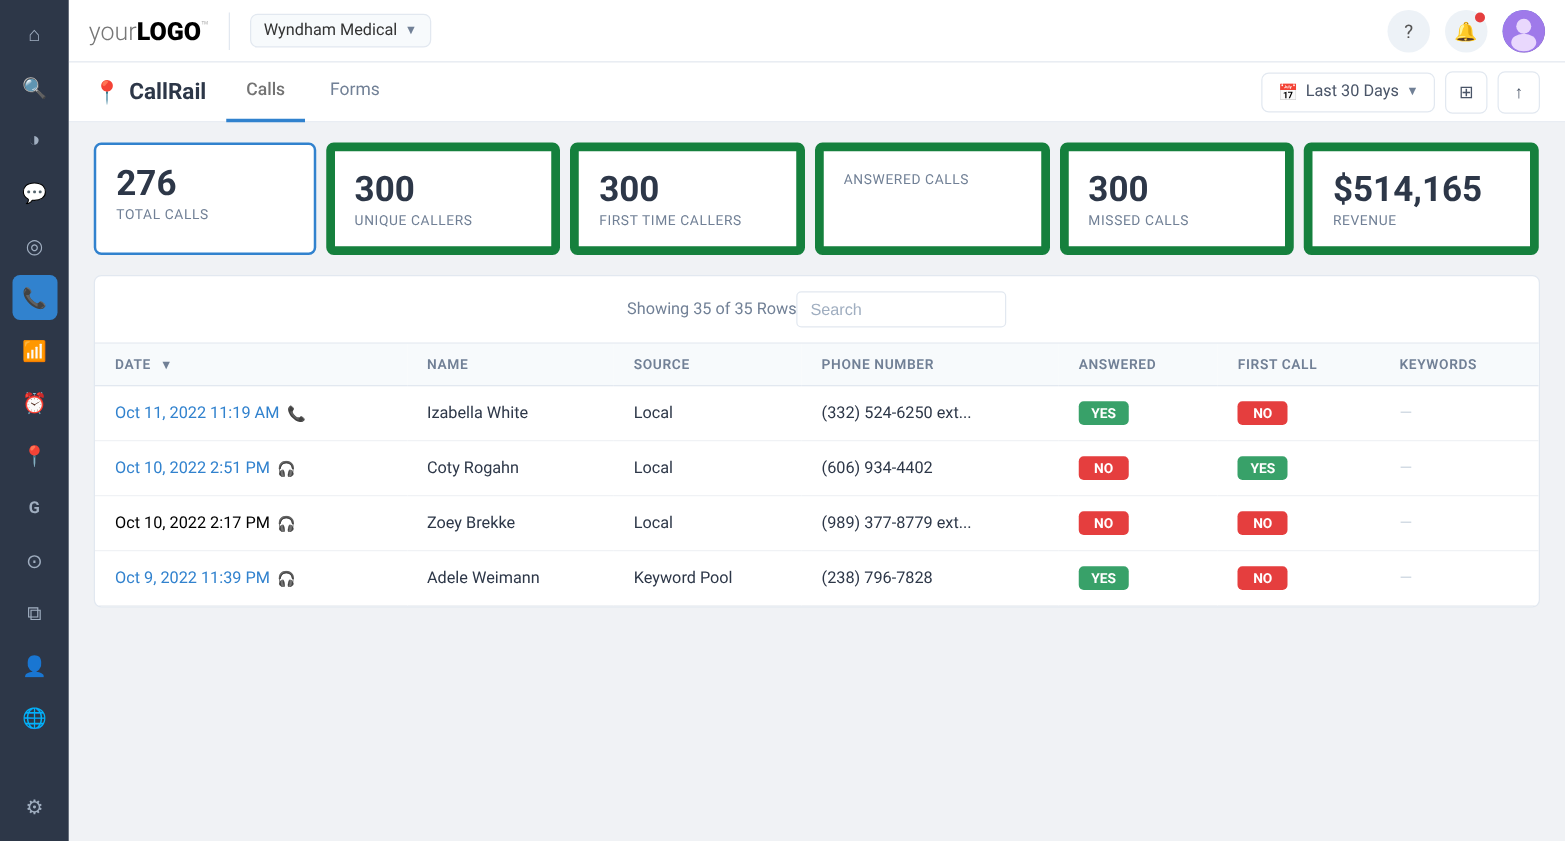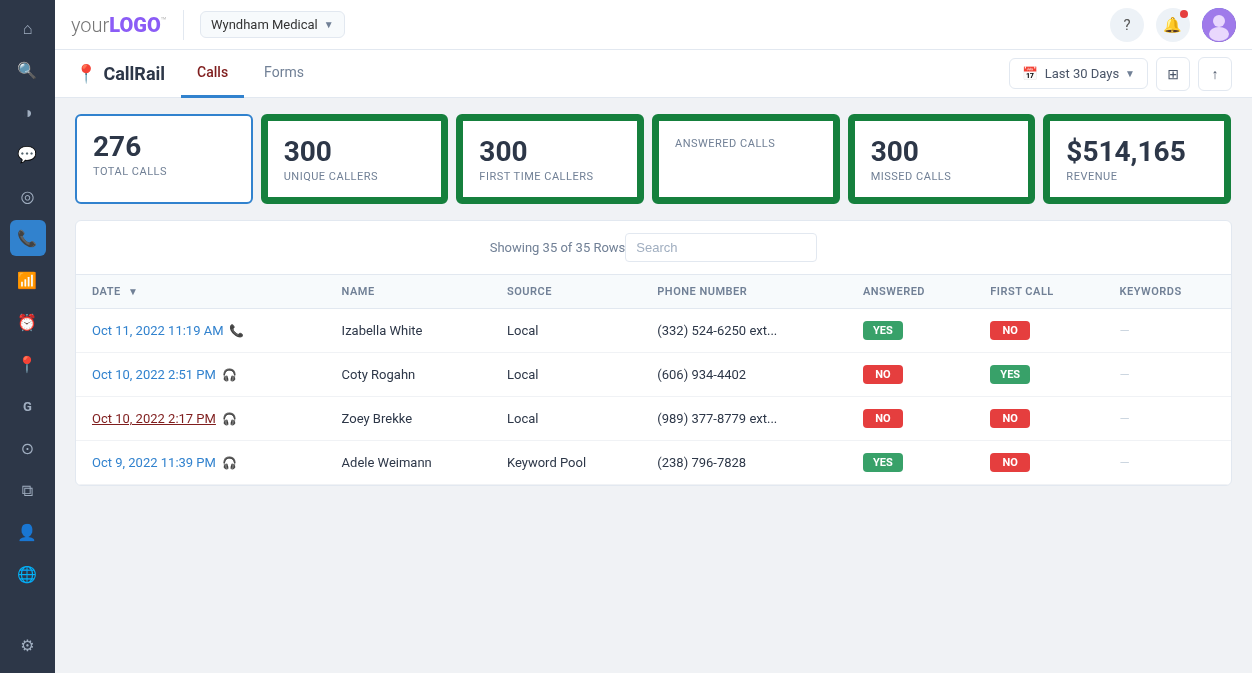--- a/index.html
+++ b/index.html
@@ -31,41 +31,41 @@
 
     
     .content { flex: 1; display: flex; flex-direction: column; overflow: hidden; background: #f0f2f5; }
 
     
     .sub-nav { background: #fff; border-bottom: 1px solid #e2e8f0; display: flex; align-items: center; padding: 0 20px; height: 48px; gap: 4px; }
     .sub-nav-brand { display: flex; align-items: center; gap: 6px; margin-right: 12px; }
     .sub-nav-brand .pin-icon { color: #3182ce; font-size: 18px; }
     .sub-nav-brand-text { font-size: 18px; font-weight: 700; color: #2d3748; }
     .nav-tab { padding: 0 16px; height: 48px; display: flex; align-items: center; cursor: pointer; border-bottom: 3px solid transparent; font-size: 14px; color: #718096; }
-    .nav-tab.active { color: #7f1d1d; border-bottom-color: #3182ce; font-weight: 500; }
+    .nav-tab.active { color: #737373; border-bottom-color: #3182ce; font-weight: 500; }
     .sub-nav-spacer { flex: 1; }
     .sub-nav-actions { display: flex; align-items: center; gap: 8px; }
     .date-btn { display: flex; align-items: center; gap: 6px; border: 1px solid #e2e8f0; border-radius: 6px; padding: 7px 12px; cursor: pointer; background: #fff; font-size: 13px; color: #4a5568; }
     .date-btn .cal-icon { font-size: 13px; }
     .icon-action-btn { width: 34px; height: 34px; border: 1px solid #e2e8f0; border-radius: 6px; display: flex; align-items: center; justify-content: center; background: #fff; cursor: pointer; color: #4a5568; font-size: 14px; }
 
     
     .stats-row { display: flex; gap: 0; padding: 16px 20px; background: #f0f2f5; }
     .stat-card { flex: 1; background: #fff; border: 7px solid #15803d; border-radius: 6px; padding: 14px 16px; margin-right: 8px; cursor: pointer; }
     .stat-card:last-child { margin-right: 1px; }
     .stat-card.active { border-color: #3182ce; border-width: 2px; }
     .stat-number { font-size: 28px; font-weight: 700; color: #2d3748; }
     .stat-label { font-size: 11px; color: #718096; margin-top: 2px; text-transform: uppercase; letter-spacing: 0.5px; }
 
     
     .table-area { flex: 1; background: #f0f2f5; padding: 0 20px 20px; overflow: auto; }
     .table-container { background: #fff; border-radius: 6px; border: 1px solid #e2e8f0; overflow: hidden; }
     .table-header { display: flex; align-items: center; justify-content: center; padding: 12px 16px; border-bottom: 1px solid #e2e8f0; }
     .table-showing { font-size: 13px; color: #718096; }
-    .search-input { border: 1px solid #e2e8f0; border-radius: 4px; padding: 6px 10px; font-size: 13px; width: 192px; color: #333; }
+    .search-input { border: 1px solid #e2e8f0; border-radius: 4px; padding: 6px 10px; font-size: 13px; width: 168px; color: #333; }
     .search-input::placeholder { color: #a0aec0; }
 
     table { width: 100%; border-collapse: collapse; }
     thead th { padding: 10px 16px; text-align: left; font-size: 11px; font-weight: 600; color: #718096; text-transform: uppercase; letter-spacing: 0.5px; border-bottom: 1px solid #e2e8f0; background: #f7fafc; }
     thead th.sortable { cursor: pointer; }
     thead th .sort-icon { margin-left: 4px; font-size: 10px; }
     tbody tr { border-bottom: 1px solid #f0f2f5; }
     tbody td { padding: 12px 16px; font-size: 13px; color: #2d3748; vertical-align: middle; }
     .date-cell { color: #3182ce; cursor: pointer; display: flex; align-items: center; gap: 6px; white-space: nowrap; }
     .badge { display: inline-flex; align-items: center; justify-content: center; padding: 3px 10px; border-radius: 4px; font-size: 11px; font-weight: 700; color: #fff; min-width: 40px; }
@@ -93,21 +93,21 @@
     <div class="sidebar-icon">⧉</div>
     <div class="sidebar-icon">👤</div>
     <div class="sidebar-icon">🌐</div>
     <div class="sidebar-icon" style="margin-top:auto;">⚙</div>
   </div>
 
   <div class="main">
 
     <div class="topbar">
       <div class="logo-area">
-        <span style="font-size:20px;color:#777;font-weight:300;">your<strong style="color:#8b5cf6;font-weight:900;">LOGO</strong><sup style="font-size:10px;color:#aaa;">™</sup></span>
+        <span style="font-size:20px;color:#777;font-weight:300;">your<strong style="color:#000000;font-weight:900;">LOGO</strong><sup style="font-size:10px;color:#aaa;">™</sup></span>
       </div>
       <div class="topbar-divider"></div>
       <div class="org-selector">
         <span>Wyndham Medical</span>
         <span class="chevron">▼</span>
       </div>
       <div class="topbar-spacer"></div>
       <div class="topbar-actions">
         <div class="icon-btn">
           <span>?</span>
@@ -227,21 +227,21 @@
     <td>Coty Rogahn</td>
     <td>Local</td>
     <td>(606) 934-4402</td>
     <td><span class="badge badge-no">NO</span></td>
     <td><span class="badge badge-yes">YES</span></td>
     <td><span class="dash">—</span></td>
   </tr>
                 <tr>
     <td>
       <div class="date-cell">
-        <span style="color:#7f1d1d;cursor:pointer;text-decoration:underline;">Oct 10, 2022 2:17 PM</span>
+        <span style="color:#000000;cursor:pointer;">Oct 10, 2022 2:17 PM</span>
         <span style="font-size:12px;color:#718096;">🎧</span>
       </div>
     </td>
     <td>Zoey Brekke</td>
     <td>Local</td>
     <td>(989) 377-8779 ext...</td>
     <td><span class="badge badge-no">NO</span></td>
     <td><span class="badge badge-no">NO</span></td>
     <td><span class="dash">—</span></td>
   </tr>

